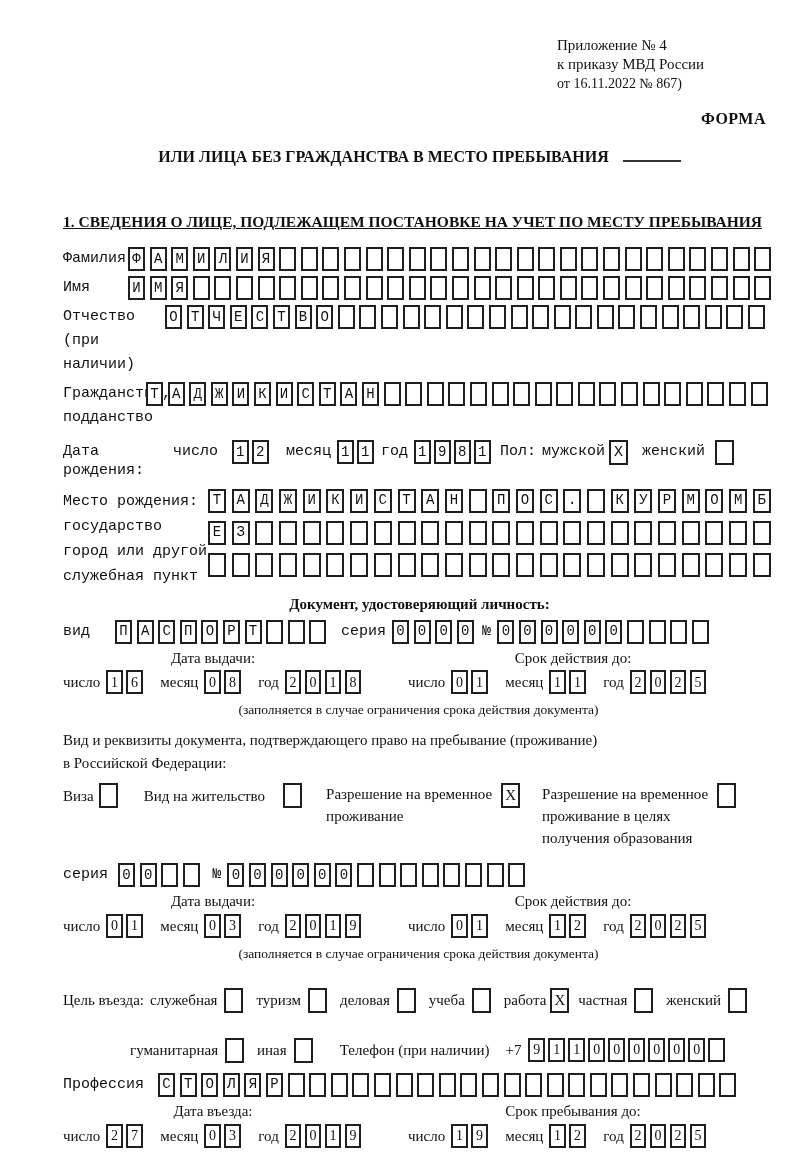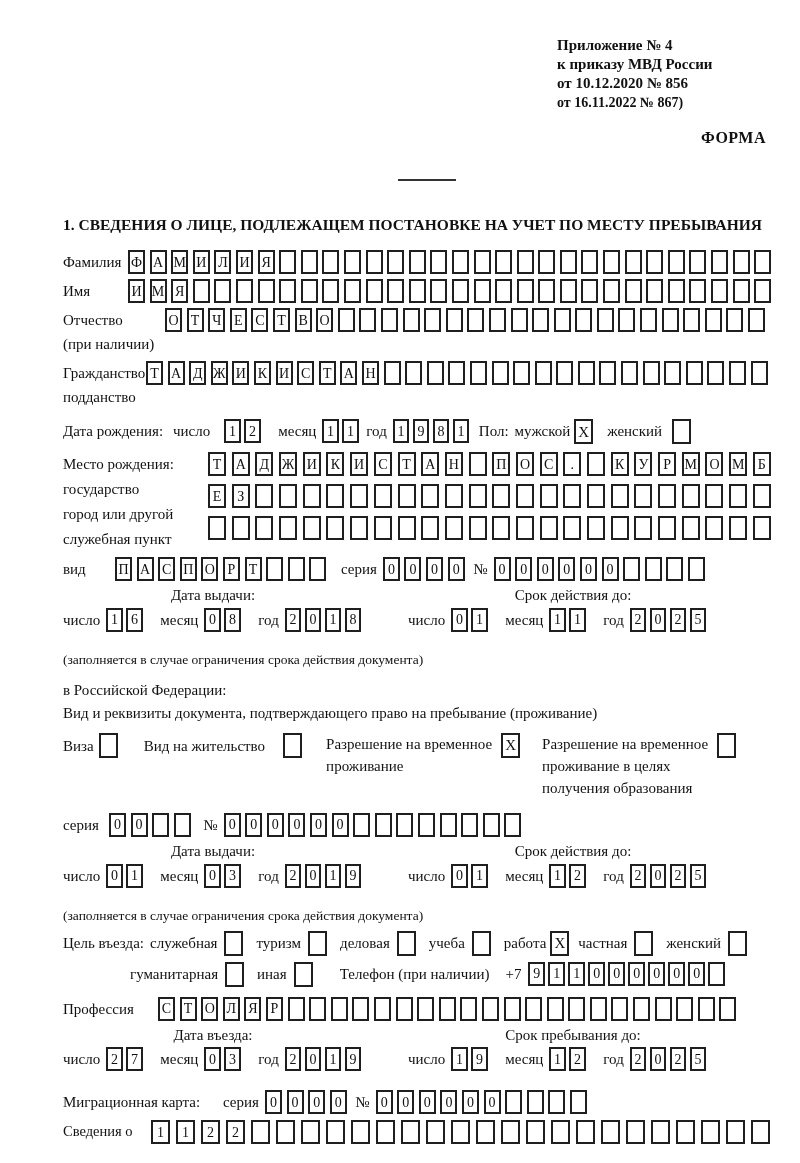--- a/index.html
+++ b/index.html
@@ -5,32 +5,32 @@
   * { box-sizing: border-box; }
   html, body { margin:0; padding:0; background:#ffffff; }
   body {
     width:800px; height:1163px; overflow:hidden;
     color:#111; font-family:"Liberation Serif","DejaVu Serif",serif;
     font-size:15px; line-height:1.25;
   }
   .page { width:800px; height:1163px; padding:36px 24px 0 63px; }
 
   
-  .hdr { margin-left:494px;font-weight:bold; }
+  .hdr { margin-left:494px; }
   .hdr-line { font-size:15px; line-height:19px; }
   .hdr-sub { font-size:14px; line-height:18px; margin-top:5px; }
   .forma { text-align:right; font-weight:bold; font-size:16px; margin:16px 10px 0 0; letter-spacing:0.5px; }
 
   
   .title { text-align:center; font-weight:bold; font-size:16px; margin-top:16px; line-height:23px; }
   .title-ul { display:inline-block; width:58px; border-bottom:2.5px solid #333; height:14px; margin-left:14px; }
-  .sec-head { font-weight:bold; font-size:15.5px; margin-top:28px; margin-bottom:16px; }
+  .sec-head { font-weight:bold; font-size:15.5px; margin-top:44px; margin-bottom:16px;text-decoration:underline; }
 
   
-  .frow { display:flex; align-items:flex-start; margin-bottom:5px; }
+  .frow { display:flex; align-items:flex-start; margin-bottom:5px;font-family:Liberation Mono, monospace; }
   .flabel { flex:none; padding-top:3px; }
   .cells { display:flex; flex-wrap:nowrap; align-items:flex-start; }
   .cell {
     width:17px; height:24px; border:2px solid #1f1f1f; margin-right:4.6px;
     display:flex; align-items:center; justify-content:center;
     font-size:14px; flex:none; background:#fff;
   }
   .wide .cell { width:18px; margin-right:5.7px; }
   .xwide .cell { width:19px; margin-right:6px; }
   .dcells .cell { width:16.5px; margin-right:3.5px; }
@@ -47,55 +47,54 @@
   .doc-head { text-align:center; font-weight:bold; margin:6px 0 6px 0; }
 
   
   .dates-pair { display:flex; margin-top:4px; }
   .dcol-l { width:345px; flex:none; }
   .dcol-r { flex:1; }
   .dhead { text-align:center; margin-bottom:3px; }
   .dhead-l { width:300px; }
   .dhead-r { width:330px; }
   .dvals { display:flex; align-items:flex-start; }
-  .dnote { text-align:left; font-size:13.5px; margin-top:20px; padding-right:2px; }
+  .dnote { text-align:center; font-size:13.5px; margin-top:8px; padding-right:2px; }
 
   .intro { line-height:23px; margin-top:10px; }
 
   
   .opts { display:flex; align-items:flex-start; margin-top:8px; }
   .opt { display:flex; align-items:flex-start; }
   .opt-label { line-height:22px; }
   .opt .chk { margin-left:9px; }
 
   
-  .prow { display:flex; align-items:flex-start; margin-top:6px; }
+  .prow { display:flex; align-items:flex-start; margin-top:25px; }
   .pitem { display:flex; align-items:flex-start; margin-right:13px; }
   .pitem .chk { margin-left:7px; }
   .ptop { padding-top:3px; }
 
   .phone-cells { display:flex; }
   .phone-cells .cell { width:16.5px; margin-right:3.5px; }
 </style>
 </head>
 <body>
 
 <div class="page">
 
   <div class="hdr">
     <div class="hdr-line">Приложение № 4</div>
     <div class="hdr-line">к приказу МВД России</div>
-    <div class="hdr-line">от 10.12.2020 № 856</div>
     <div class="hdr-line" style="font-size:14px">от 16.11.2022 № 867)</div>
   </div>
   <div class="forma">ФОРМА</div>
 
   <div class="title">
     <div>
-      <span class="title-ul"></span>
+      <span>ИЛИ ЛИЦА БЕЗ ГРАЖДАНСТВА В МЕСТО ПРЕБЫВАНИЯ</span><span class="title-ul"></span>
     </div>
   </div>
 
   <div class="sec-head">1. СВЕДЕНИЯ О ЛИЦЕ, ПОДЛЕЖАЩЕМ ПОСТАНОВКЕ НА УЧЕТ ПО МЕСТУ ПРЕБЫВАНИЯ</div>
 
   <div class="frow">
     <div class="flabel" style="width:65px">Фамилия</div>
     <div class="cells">
         <span class="cell">Ф</span>
         <span class="cell">А</span>
@@ -349,20 +348,21 @@
           <span class="cell"></span>
           <span class="cell"></span>
           <span class="cell"></span>
           <span class="cell"></span>
           <span class="cell"></span>
           <span class="cell"></span>
         </div>
     </div>
   </div>
 
+  <div class="doc-head">Документ, удостоверяющий личность:</div>
 
   <div class="frow">
     <div class="flabel" style="width:52px">вид</div>
     <div class="cells" style="margin-right:10px">
         <span class="cell">П</span>
         <span class="cell">А</span>
         <span class="cell">С</span>
         <span class="cell">П</span>
         <span class="cell">О</span>
         <span class="cell">Р</span>
@@ -435,22 +435,22 @@
             <span class="cell">0</span>
             <span class="cell">2</span>
             <span class="cell">5</span>
           </span>
       </div>
     </div>
   </div>
   <div class="dnote">(заполняется в случае ограничения срока действия документа)</div>
 
   <div class="intro">
+    <div>Вид и реквизиты документа, подтверждающего право на пребывание (проживание)</div>
     <div>в Российской Федерации:</div>
-    <div>Вид и реквизиты документа, подтверждающего право на пребывание (проживание)</div>
   </div>
 
   <div class="opts">
     <div class="opt">
       <span class="opt-label" style="padding-top:2px">Виза</span>
       <span class="chk" style="margin-left:5px"></span>
     </div>
     <div class="opt" style="margin-left:26px">
       <span class="opt-label" style="padding-top:2px">Вид на жительство</span>
       <span class="chk" style="margin-left:18px"></span>

